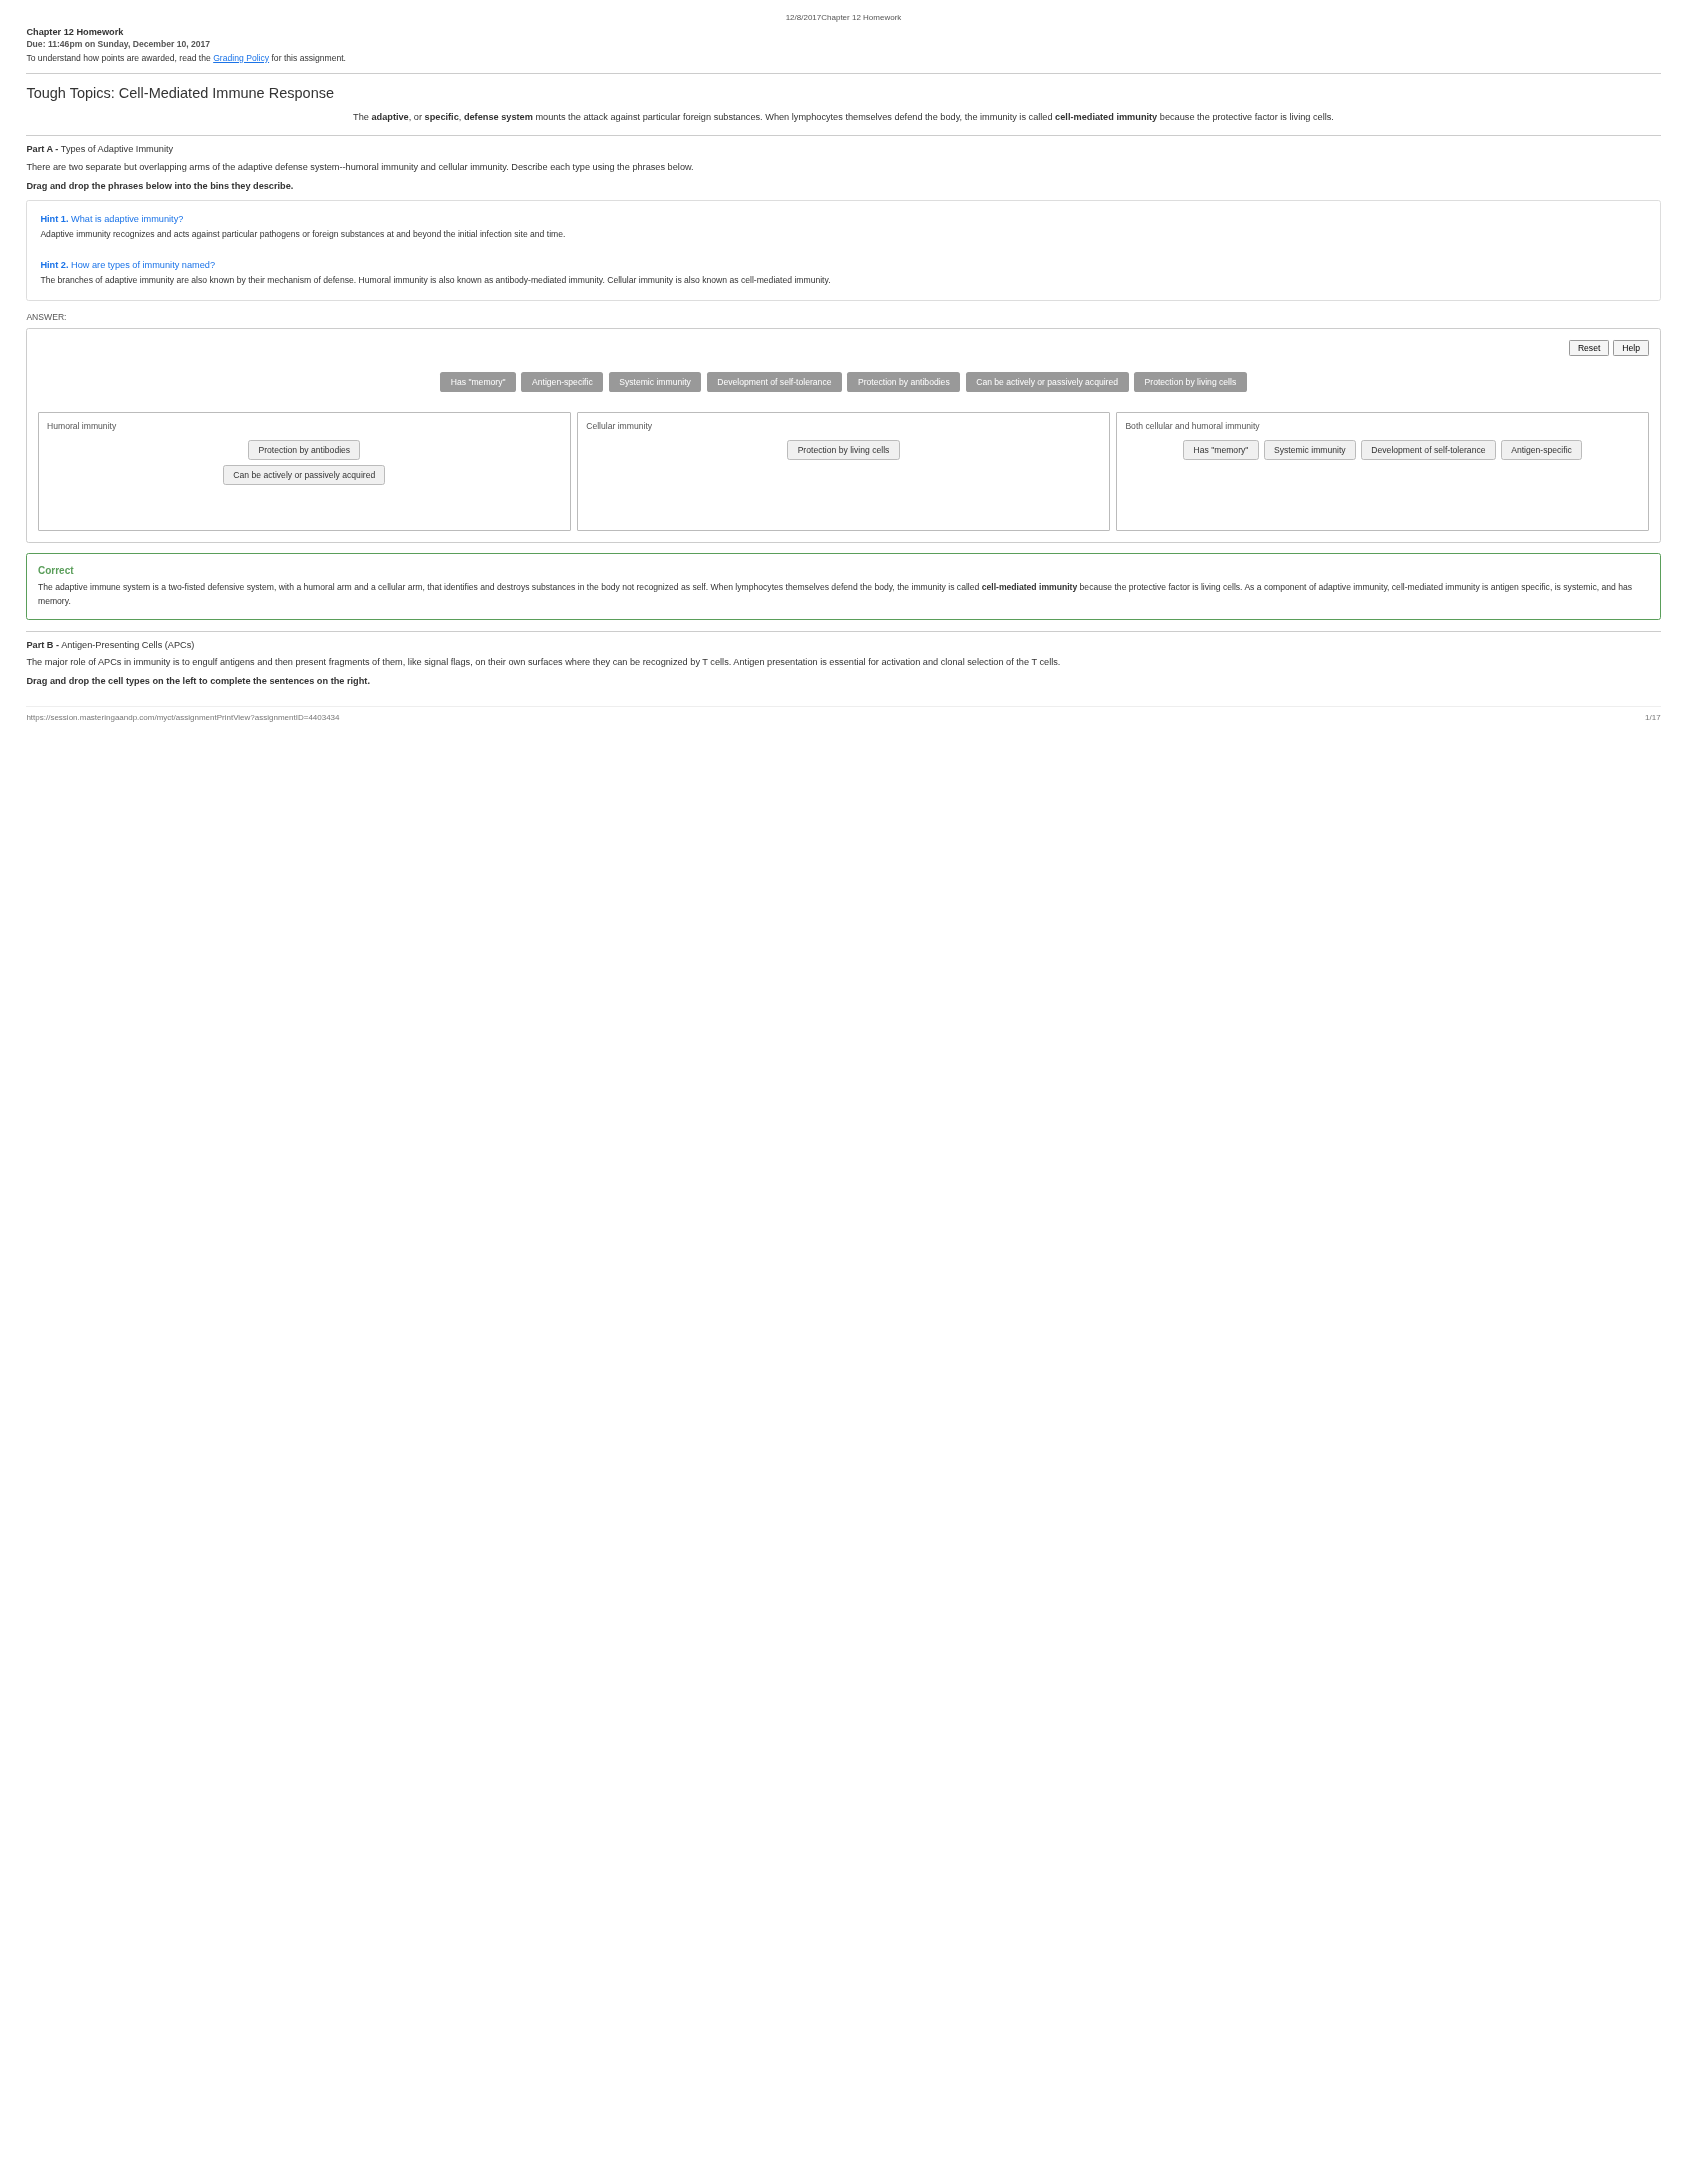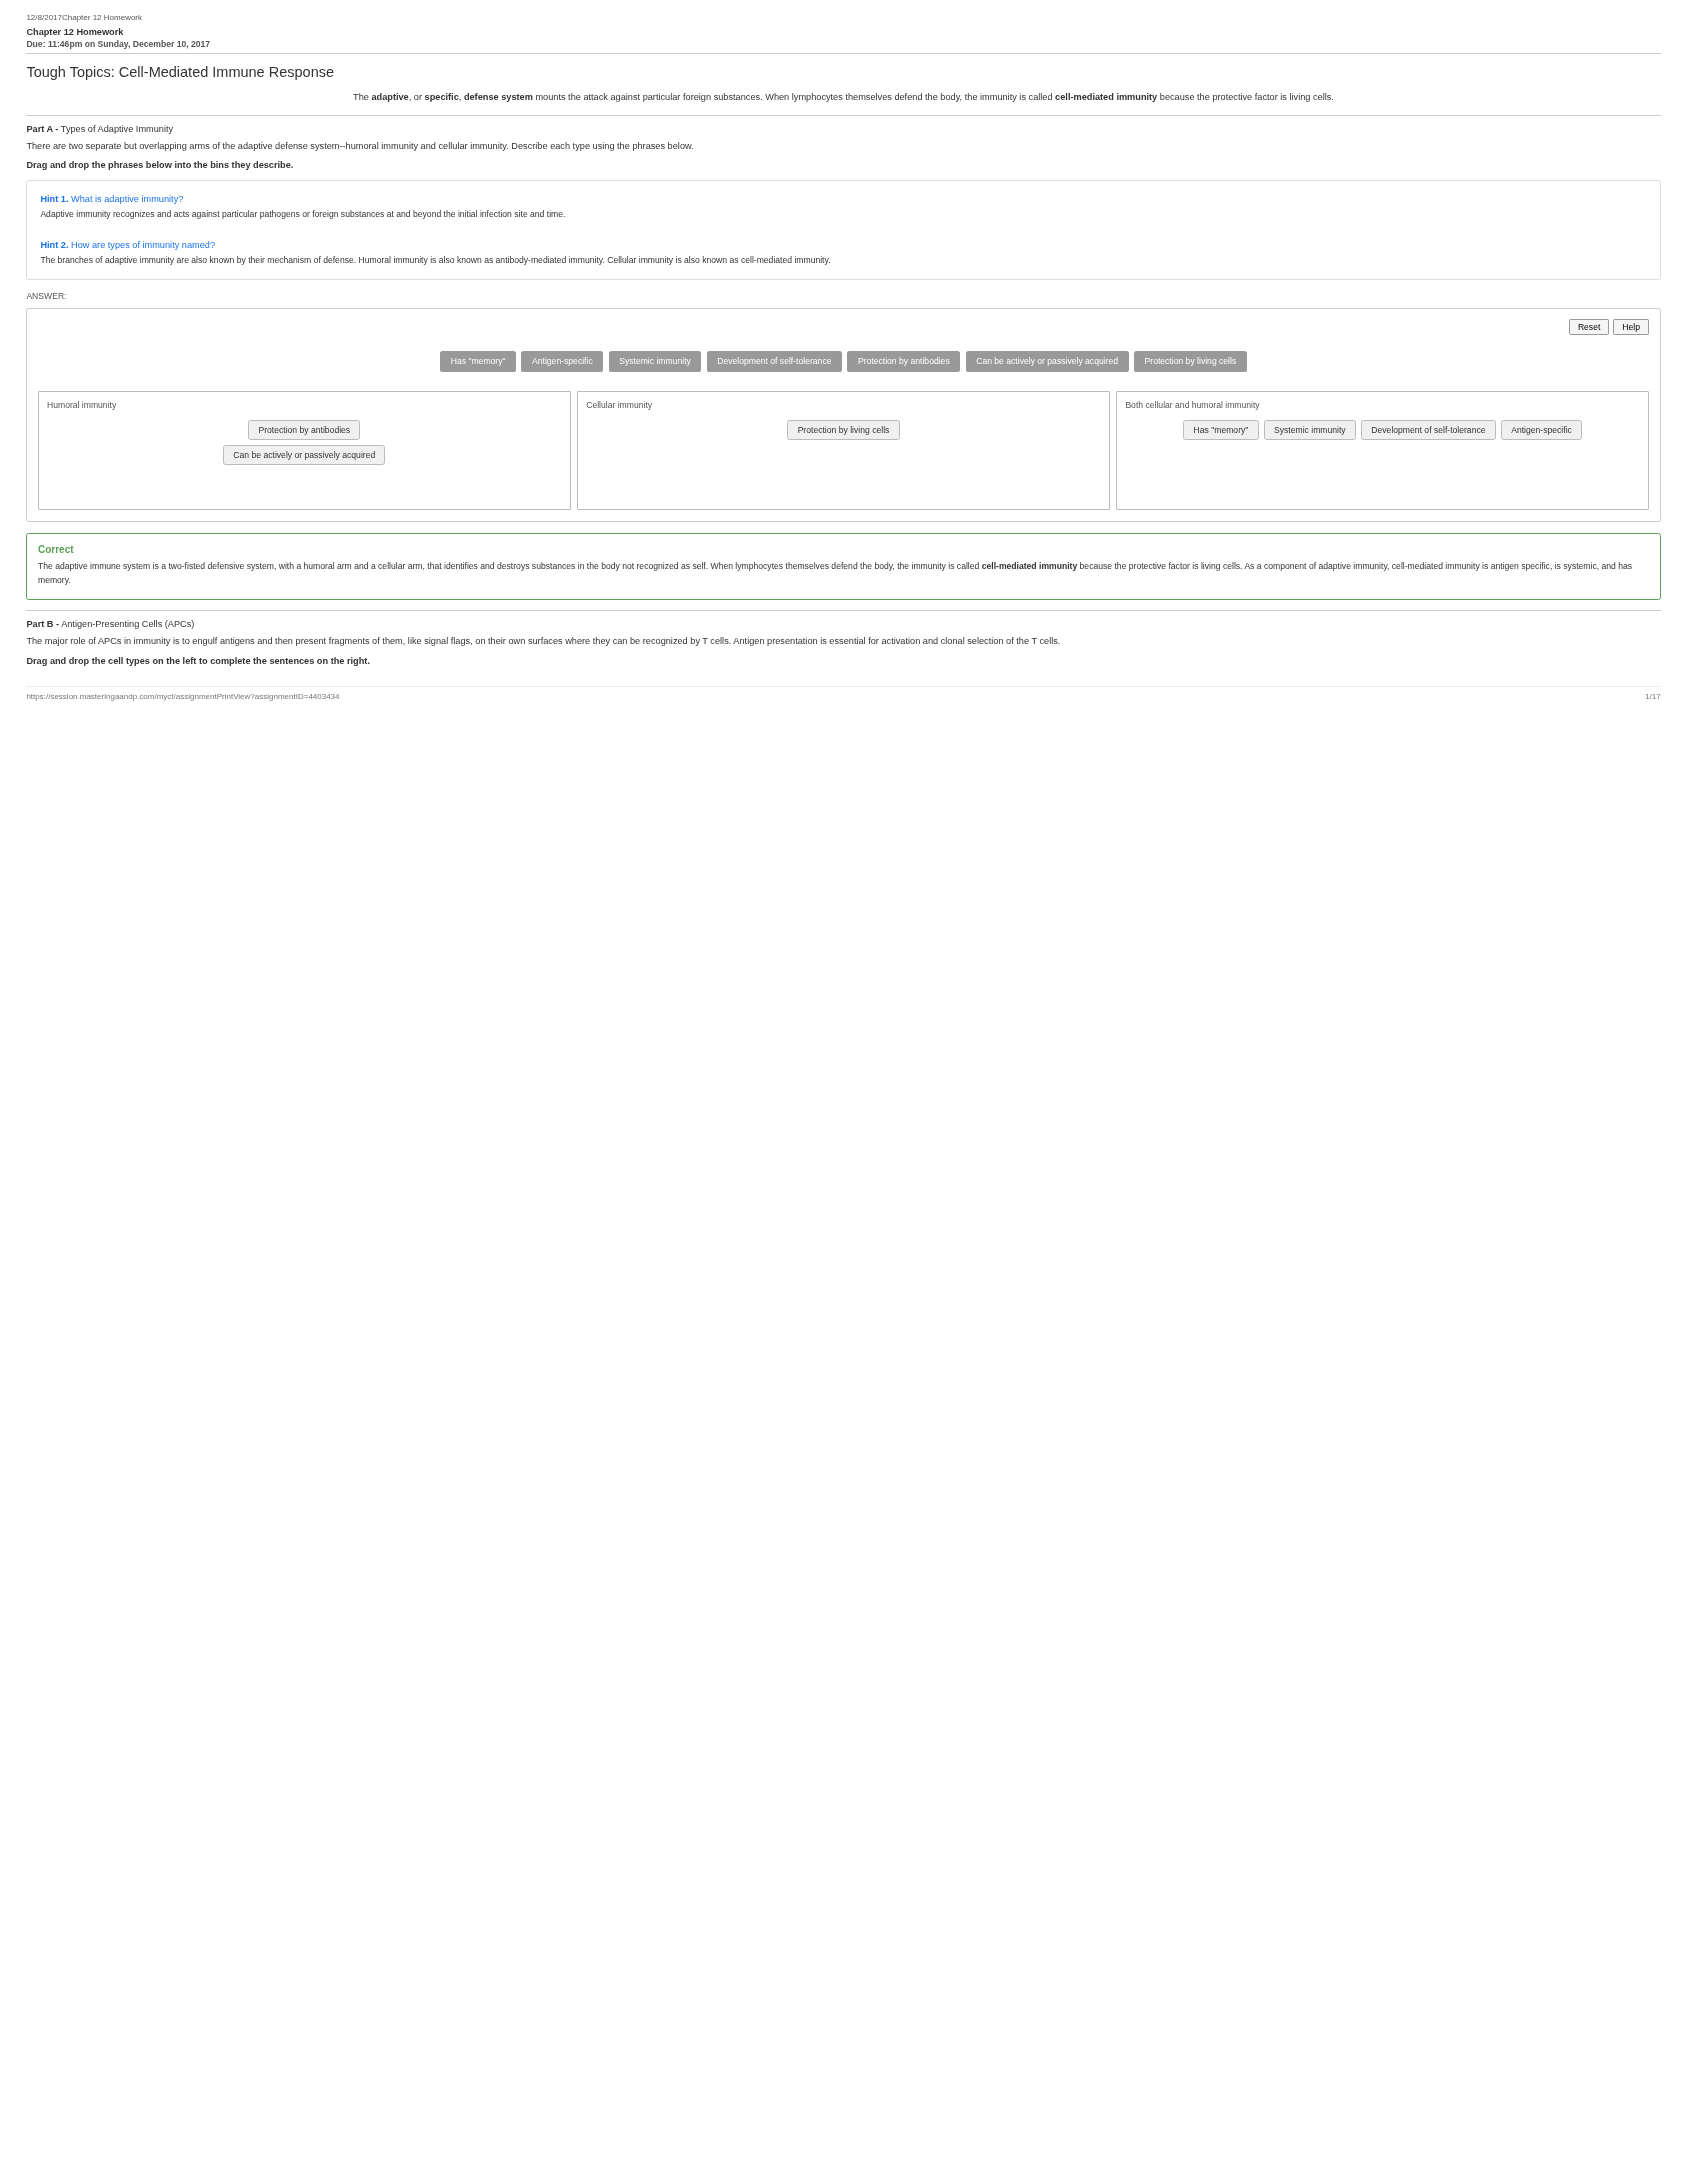--- a/index.html
+++ b/index.html
@@ -5,21 +5,21 @@
     * { box-sizing: border-box; margin: 0; padding: 0; }
     body {
       font-family: Arial, Helvetica, sans-serif;
       font-size: 9.2px;
       color: #333;
       background: #fff;
       padding: 13.2px 26.4px;
     }
     .page-header {
       display: flex;
-      justify-content: flex-start;
+      justify-content: center;
       font-size: 8px;
       color: #555;
       margin-bottom: 5.3px;
     }
     .chapter-title {
       font-weight: bold;
       font-size: 9.2px;
       margin-bottom: 1.3px;
     }
     .due-date {
@@ -215,20 +215,23 @@
 <div class="page-header">
   <span>12/8/2017</span>
   <span>Chapter 12 Homework</span>
   <span></span>
 </div>
 
 <div>
   <div class="chapter-title">Chapter 12 Homework</div>
   <div class="due-date">
     <strong>Due: 11:46pm on Sunday, December 10, 2017</strong>
+  </div>
+  <div class="grading-line">
+    <span>To understand how points are awarded, read the </span><a class="grading-link">Grading Policy</a><span> for this assignment.</span>
   </div>
 </div>
 
 <hr class="main-divider">
 
 <h2 class="section-title">Tough Topics: Cell-Mediated Immune Response</h2>
 
 <p class="intro-text">
   The <strong>adaptive</strong>, or <strong>specific</strong>, <strong>defense system</strong> mounts the attack against particular foreign substances. When lymphocytes themselves defend the body, the immunity is called <strong>cell-mediated immunity</strong> because the protective factor is living cells.
 </p>

